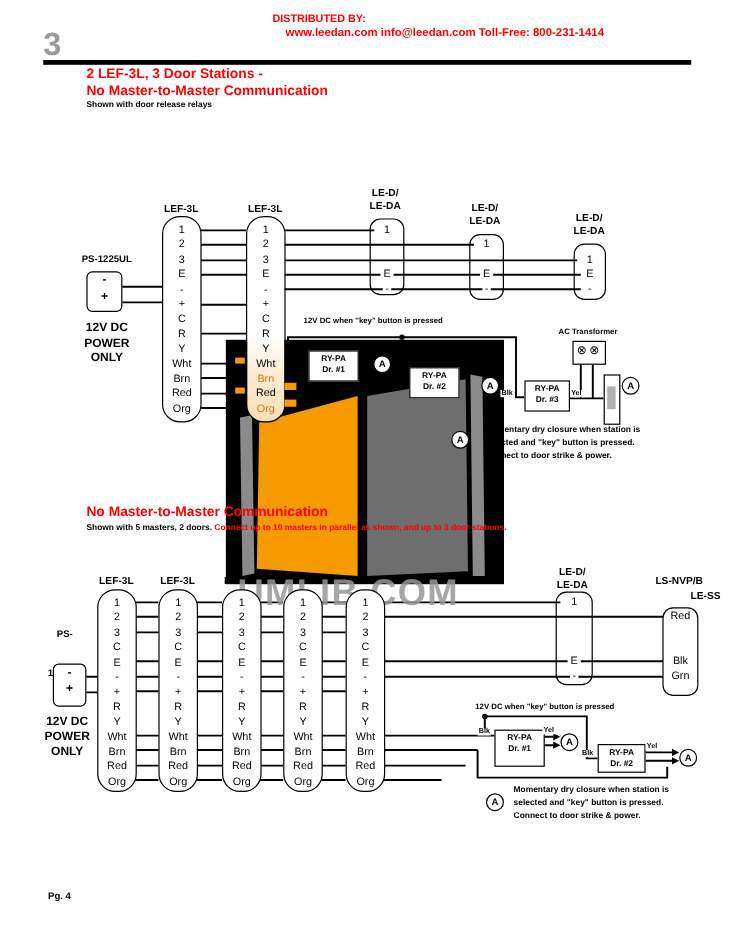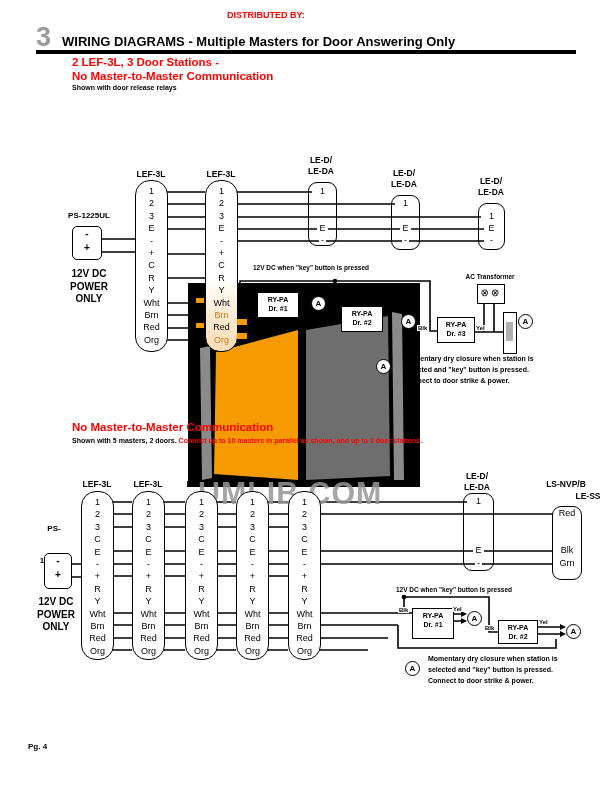--- a/index.html
+++ b/index.html
@@ -82,22 +82,22 @@
       <circle cx="335" cy="281" r="2.3"></circle>
       <circle cx="404" cy="597" r="2.3"></circle>
       <polygon points="461,611 467,614 461,617"></polygon>
       <polygon points="461,618 467,621 461,624"></polygon>
       <polygon points="560,624 566,627 560,630"></polygon>
       <polygon points="560,631 566,634 560,637"></polygon>
     </g>
   </svg>
 
   <div class="abs red b nowrap" style="left:227px;top:10px;font-size:9px;z-index:4">DISTRIBUTED BY:</div>
+  <div class="abs red b nowrap" style="left:238px;top:22px;font-size:9.5px;z-index:4">www.leedan.com   info@leedan.com   Toll-Free: 800-231-1414</div>
   <div class="abs b" style="left:36px;top:22px;font-size:27px;color:#9a9a9a;z-index:4">3</div>
-  <div class="abs b nowrap" style="left:62px;top:34px;font-size:13px;z-index:4">WIRING DIAGRAMS  - Multiple Masters for Door Answering Only</div>
   <div class="abs" style="left:36px;top:50px;width:540px;height:4px;background:#000;z-index:4"></div>
 
   <div class="abs red b nowrap" style="left:72px;top:56px;font-size:11.5px;z-index:4">2 LEF-3L, 3 Door Stations -</div>
   <div class="abs red b nowrap" style="left:72px;top:70px;font-size:11.5px;z-index:4">No Master-to-Master Communication</div>
   <div class="abs b nowrap" style="left:72px;top:84px;font-size:7px;z-index:4">Shown with door release relays</div>
 
   <div class="lbl ctr" style="left:62px;top:211px;width:54px;font-size:8px">PS-1225UL</div>
   <div class="psbox" style="left:72px;top:226px;width:28px;height:32px">
     <span class="t">-</span>
     <span class="t">+</span>
@@ -337,15 +337,15 @@
   <div class="acir" style="left:467px;top:611px">A</div>
   <div class="acir" style="left:566px;top:624px">A</div>
 
   <div class="acir" style="left:405px;top:661px">A</div>
   <div class="note z4" style="left:428px;top:654px">
     <span>Momentary dry closure when station is</span><br>
     <span>selected and "key" button is pressed.</span><br>
     <span>Connect to door strike &amp; power.</span>
   </div>
 
-  <div class="abs b" style="left:28px;top:742px;font-size:8px;z-index:4">Pg. 4</div>
+  <div class="abs b" style="left:40px;top:742px;font-size:8px;z-index:4">Pg. 4</div>
 
 </div>
 
 </body></html>

